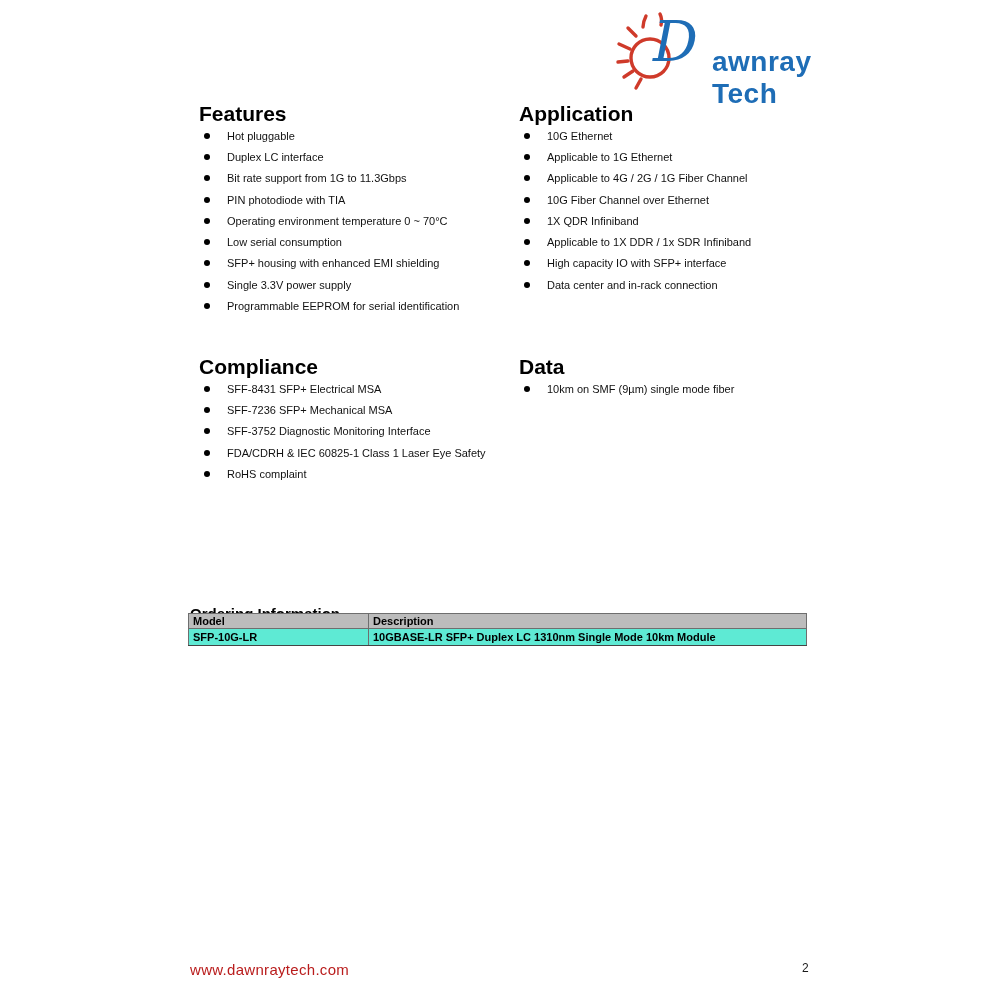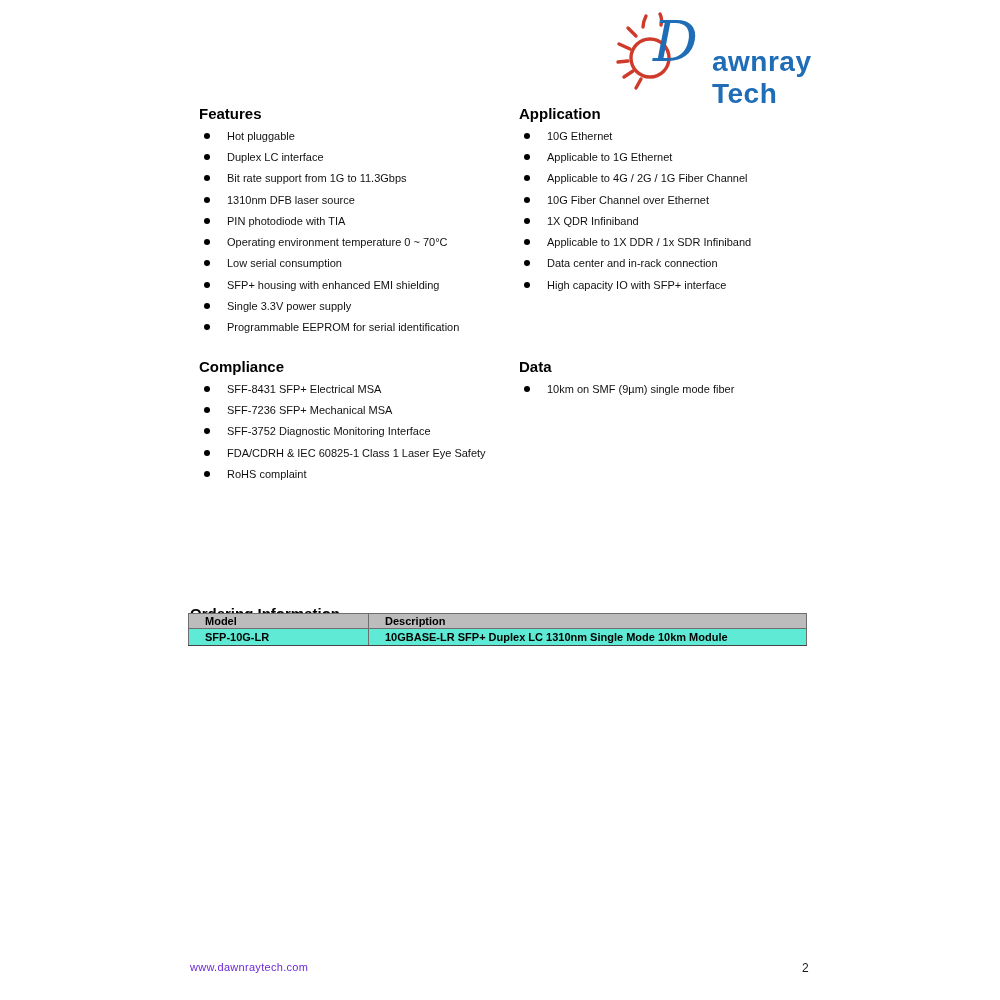--- a/index.html
+++ b/index.html
@@ -16,47 +16,47 @@
     font-family:"DejaVu Serif", serif; font-style:italic;
     font-size:56px; line-height:1; color:#1e6db6;
   }
   .logo-rest {
     position:absolute; left:96px; top:38px;
     font-weight:bold; font-size:28px; letter-spacing:0.5px; color:#1e6db6;
   }
 
   
   .section { position:absolute; }
-  .sec-title { font-size:15px; font-weight:bold; line-height:19px; margin:0 0 2px 0; }
+  .sec-title { font-size:21px; font-weight:bold; line-height:19px; margin:0 0 2px 0; }
   .bullet-list { margin:0; padding:0; list-style:none; }
   .bullet-item { display:flex; align-items:center; height:21.3px; font-size:11px; color:#111; }
   .dot { flex:0 0 6px; width:6px; height:6px; border-radius:50%; background:#000; margin-left:5px; margin-right:17px; }
 
   #sec-features    { left:199px; top:104px; width:312px; }
   #sec-application { left:519px; top:104px; width:330px; }
   #sec-compliance  { left:199px; top:357px; width:320px; }
   #sec-reach       { left:519px; top:357px; width:330px; }
 
   
   .ordering-title { position:absolute; left:190px; top:592px; font-size:15px; font-weight:bold; line-height:19px; }
   table.ordering {
     position:absolute; left:188px; top:613px; width:618px;
     border-collapse:collapse; table-layout:fixed;
   }
   table.ordering th, table.ordering td {
     border:1px solid #6e6e6e; font-size:11px; font-weight:bold;
-    padding:1px 16px; text-align:left; white-space:nowrap; overflow:hidden;
+    padding:1px 4px; text-align:left; white-space:nowrap; overflow:hidden;
   }
   table.ordering th { background:#bcbcbc; height:12px; }
   table.ordering td { background:#5eead4; height:14px; border-bottom:1px solid #444; }
   .col-model { width:180px; }
   .col-desc  { width:438px; }
 
   
-  .footer-site { position:absolute; left:190px; top:961px; font-size:11px; letter-spacing:0.3px; color:#6d28d9; }
+  .footer-site { position:absolute; left:190px; top:961px; font-size:15px; letter-spacing:0.3px; color:#b91c1c; }
   .footer-page { position:absolute; left:802px; top:961px; font-size:12px; color:#1a1a1a; }
 </style>
 </head>
 <body>
 
 <div class="page">
 
   <div class="logo">
     <svg width="62" height="82" viewBox="0 0 62 82">
       <g stroke="#cf3a2a" stroke-width="3.4" stroke-linecap="round" fill="none">
@@ -86,24 +86,20 @@
         <li class="bullet-item">
           <span class="dot"></span>
           <span>Duplex LC interface</span>
         </li>
 
         <li class="bullet-item">
           <span class="dot"></span>
           <span>Bit rate support from 1G to 11.3Gbps</span>
         </li>
 
-        <li class="bullet-item">
-          <span class="dot"></span>
-          <span>1310nm DFB laser source</span>
-        </li>
 
         <li class="bullet-item">
           <span class="dot"></span>
           <span>PIN photodiode with TIA</span>
         </li>
 
         <li class="bullet-item">
           <span class="dot"></span>
           <span>Operating environment temperature 0 ~ 70°C</span>
         </li>
@@ -160,26 +156,26 @@
           <span>1X QDR Infiniband</span>
         </li>
 
         <li class="bullet-item">
           <span class="dot"></span>
           <span>Applicable to 1X DDR / 1x SDR Infiniband</span>
         </li>
 
         <li class="bullet-item">
           <span class="dot"></span>
+          <span>High capacity IO with SFP+ interface</span>
+        </li>
+
+        <li class="bullet-item">
+          <span class="dot"></span>
           <span>Data center and in-rack connection</span>
-        </li>
-
-        <li class="bullet-item">
-          <span class="dot"></span>
-          <span>High capacity IO with SFP+ interface</span>
         </li>
       </ul>
   </div>
 
   <div class="section" id="sec-compliance">
     <h2 class="sec-title">Compliance</h2>
     <ul class="bullet-list">
 
         <li class="bullet-item">
           <span class="dot"></span>

